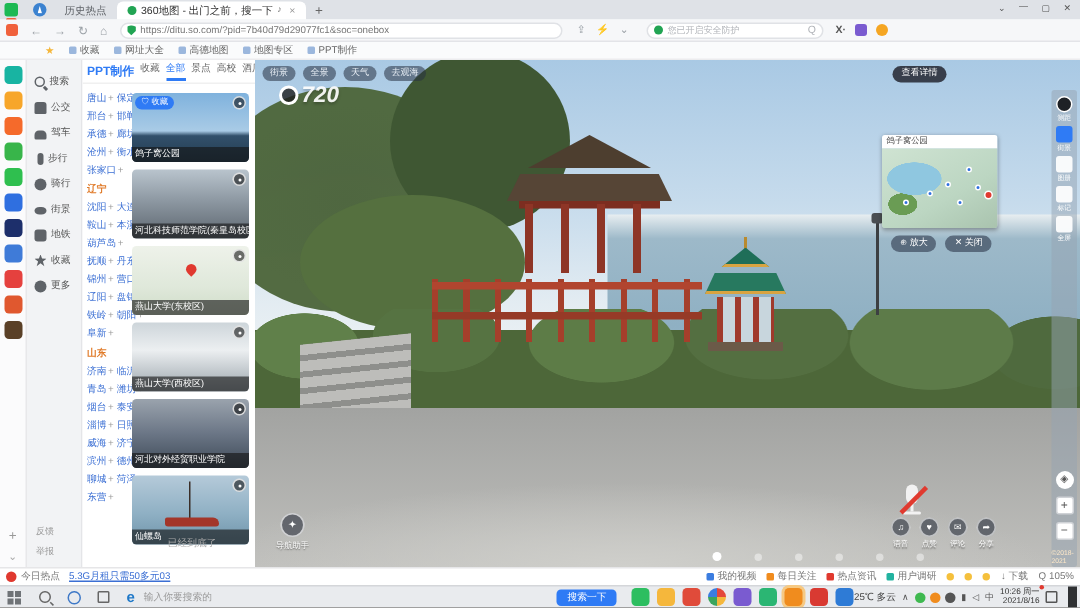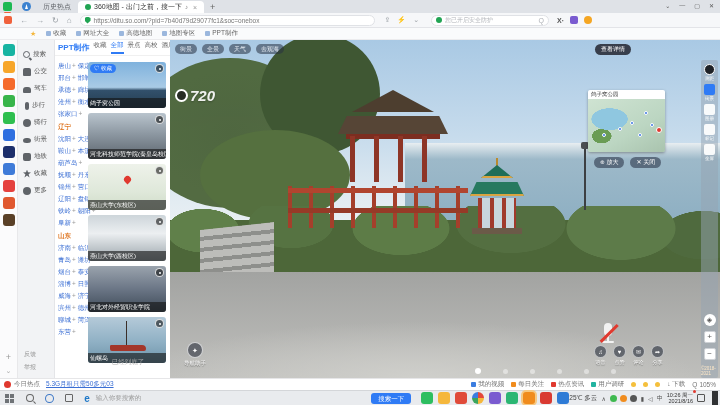--- a/index.html
+++ b/index.html
@@ -125,21 +125,21 @@
     background:
       linear-gradient(#b1452f,#b1452f) 0 2px/100% 5px no-repeat,
       linear-gradient(#963a27,#963a27) 0 22px/100% 5px no-repeat,
       repeating-linear-gradient(90deg,#a53f2b 0 4px,rgba(0,0,0,0) 4px 21px);}
   .steps{position:absolute;left:30px;top:186px;width:74px;height:72px;transform:skewY(-6deg);
     background:repeating-linear-gradient(180deg,#bdbdba 0 7px,#8e8f8c 7px 11px);}
   .path{position:absolute;left:0;top:232px;width:550px;height:106px;
     background:radial-gradient(400px 80px at 45% 100%,#cfcfcb 0%,rgba(0,0,0,0) 70%),linear-gradient(180deg,#a2a3a1 0%,#bfbfbc 100%);}
   .chips{position:absolute;left:5px;top:4px;display:flex;gap:5px;}
   .chip{height:10px;border-radius:5px;background:rgba(40,50,65,.55);color:#e8eef5;font-size:6px;line-height:10px;padding:0 5px;white-space:nowrap;}
-  .logo720{position:absolute;left:5px;top:15px;color:rgba(255,255,255,.92);font-size:15px;font-weight:bold;font-style:italic;display:flex;align-items:center;gap:2px;text-shadow:0 1px 2px rgba(0,0,0,.25);margin-top:32px;}
+  .logo720{position:absolute;left:16px;top:15px;color:rgba(255,255,255,.92);font-size:15px;font-weight:bold;font-style:italic;display:flex;align-items:center;gap:2px;text-shadow:0 1px 2px rgba(0,0,0,.25);}
   .logo720:before{content:"";width:9px;height:9px;border-radius:50%;background:rgba(30,30,30,.8);border:2px solid #fff;}
   .detailbtn{position:absolute;left:425px;top:4px;height:11px;border-radius:6px;background:rgba(35,38,48,.85);color:#fff;font-size:6px;line-height:11px;padding:0 6px;}
   .minimap{position:absolute;left:418px;top:50px;width:77px;height:62px;border-radius:2px;overflow:hidden;box-shadow:0 1px 3px rgba(0,0,0,.35);}
   .mm-title{height:9px;background:#fff;font-size:5.5px;line-height:9px;padding-left:3px;color:#444;}
   .mm-body{position:relative;height:53px;background:
       radial-gradient(30px 18px at 28% 38%,#8fc7e0 60%,rgba(0,0,0,0) 61%),
       radial-gradient(16px 12px at 18% 70%,#6a9c54 60%,rgba(0,0,0,0) 61%),
       linear-gradient(150deg,#cfe3d2 0%,#bcd6c2 60%,#a9c3ae 100%);}
   .mmdot{position:absolute;width:4px;height:4px;border-radius:50%;background:#2f6fe0;border:.5px solid #fff;}
   .mmdot.red{background:#e0392f;width:6px;height:6px;}

